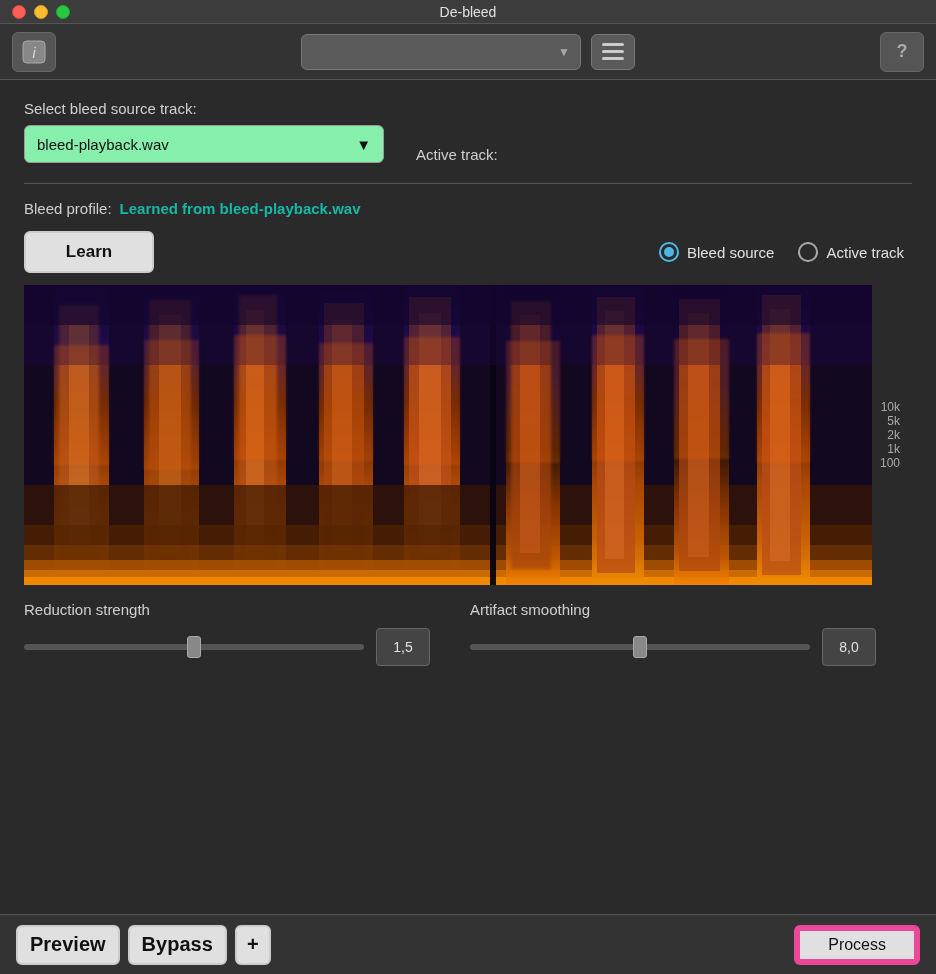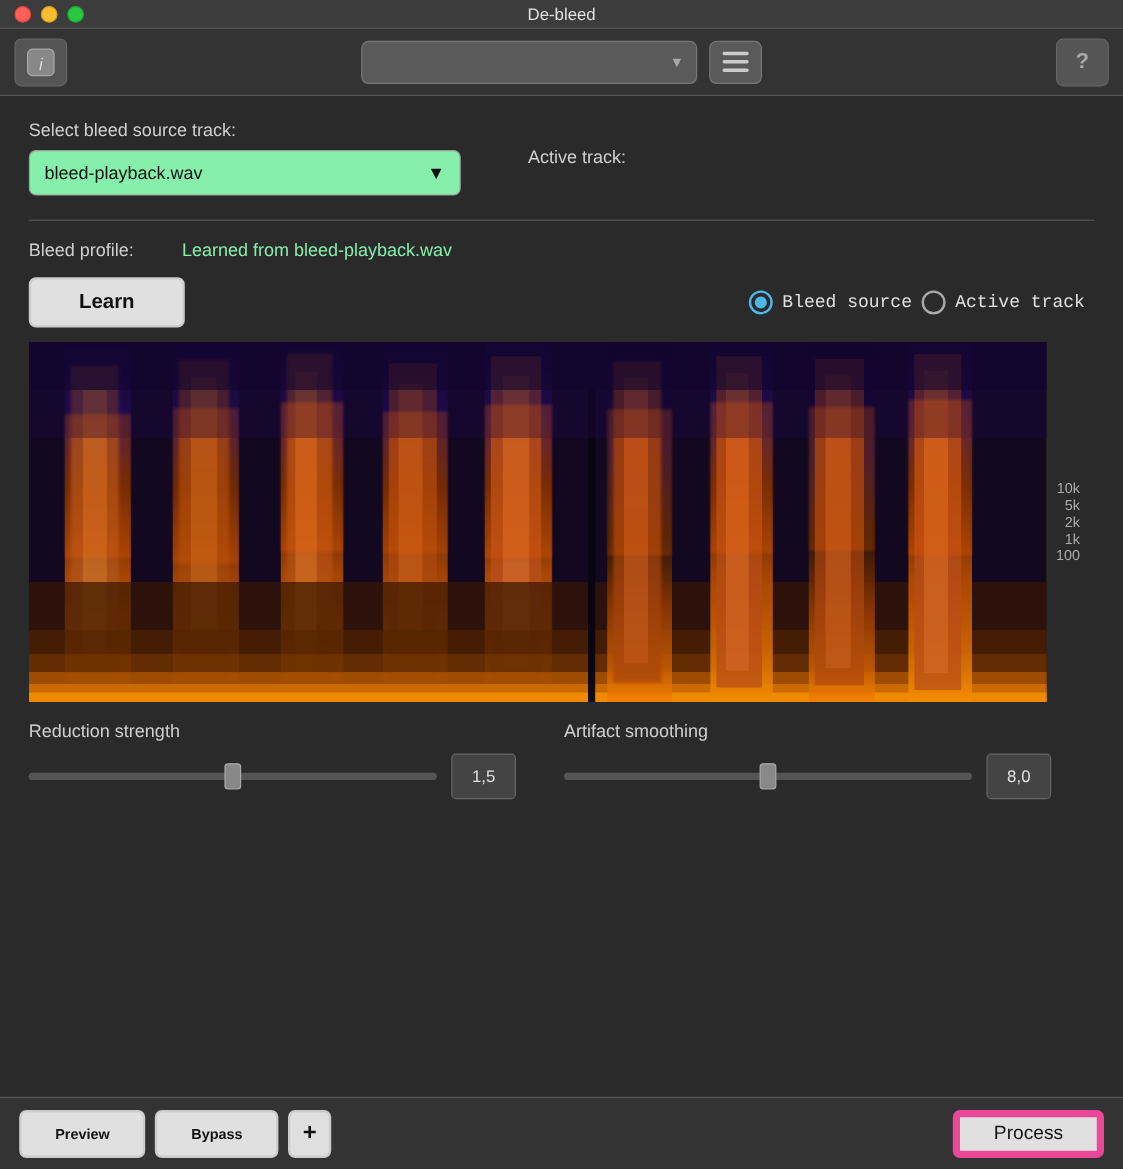--- a/index.html
+++ b/index.html
@@ -107,22 +107,22 @@
     }
 
     
     .main-content {
       padding: 20px 24px;
     }
 
     
     .track-selection-row {
       display: flex;
-      align-items: center;
-      gap: 56px;
+      align-items: flex-end;
+      gap: 32px;
       margin-bottom: 20px;
     }
     .track-select-group {
       display: flex;
       flex-direction: column;
       gap: 8px;
     }
     .track-label {
       font-size: 15px;
       color: #d0d0d0;
@@ -169,23 +169,22 @@
       align-items: center;
       gap: 8px;
       margin-bottom: 14px;
     }
     .bleed-profile-label {
       font-size: 15px;
       color: #d0d0d0;
     }
     .bleed-profile-value {
       font-size: 15px;
-      font-weight: normal;
-      color: #86efac;
-      margin-left: 32px;
+      font-weight: bold;
+      color: #14b8a6;
     }
 
     
     .learn-radio-row {
       display: flex;
       align-items: center;
       margin-bottom: 12px;
     }
     .learn-btn {
       width: 130px;
@@ -197,24 +196,23 @@
       font-size: 17px;
       font-weight: bold;
       cursor: pointer;
       display: flex;
       align-items: center;
       justify-content: center;
     }
     .radio-group {
       display: flex;
       align-items: center;
-      gap: 8px;
+      gap: 24px;
       margin-left: auto;
       padding-right: 8px;
-      font-family: Liberation Mono, monospace;
     }
     .radio-item {
       display: flex;
       align-items: center;
       gap: 8px;
       font-size: 15px;
       color: #e0e0e0;
     }
     .radio-circle {
       width: 20px;
@@ -334,26 +332,26 @@
       height: 60px;
       background: #333;
       border-top: 1px solid #555;
       display: flex;
       align-items: center;
       padding: 0 16px;
       gap: 8px;
     }
     .bottom-btn {
       height: 40px;
-      padding: 0 28px;
+      padding: 0 12px;
       background: #e0e0e0;
       color: #111;
       border-radius: 6px;
       border: 2px solid #ccc;
-      font-size: 12px;
+      font-size: 20px;
       font-weight: bold;
       display: flex;
       align-items: center;
       justify-content: center;
       cursor: pointer;
     }
     .bottom-btn-plus {
       width: 36px;
       height: 40px;
       padding: 0;

